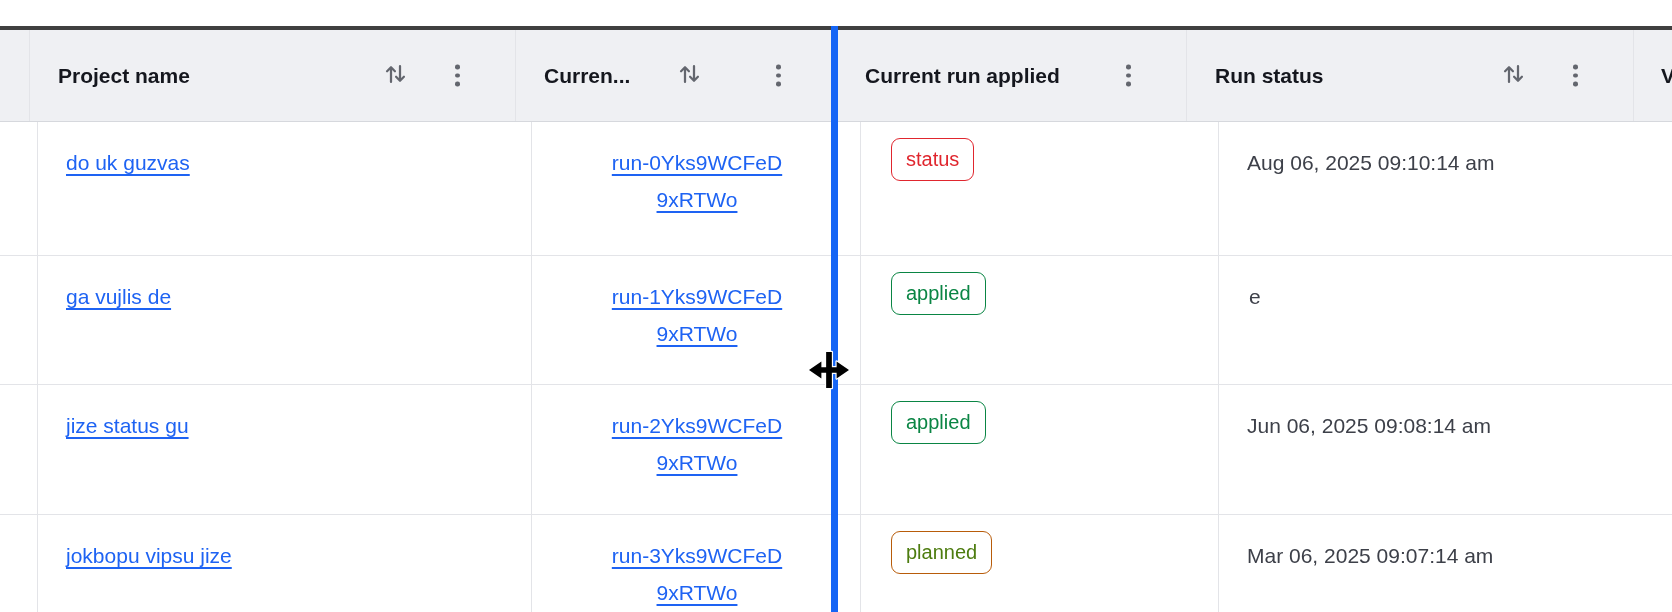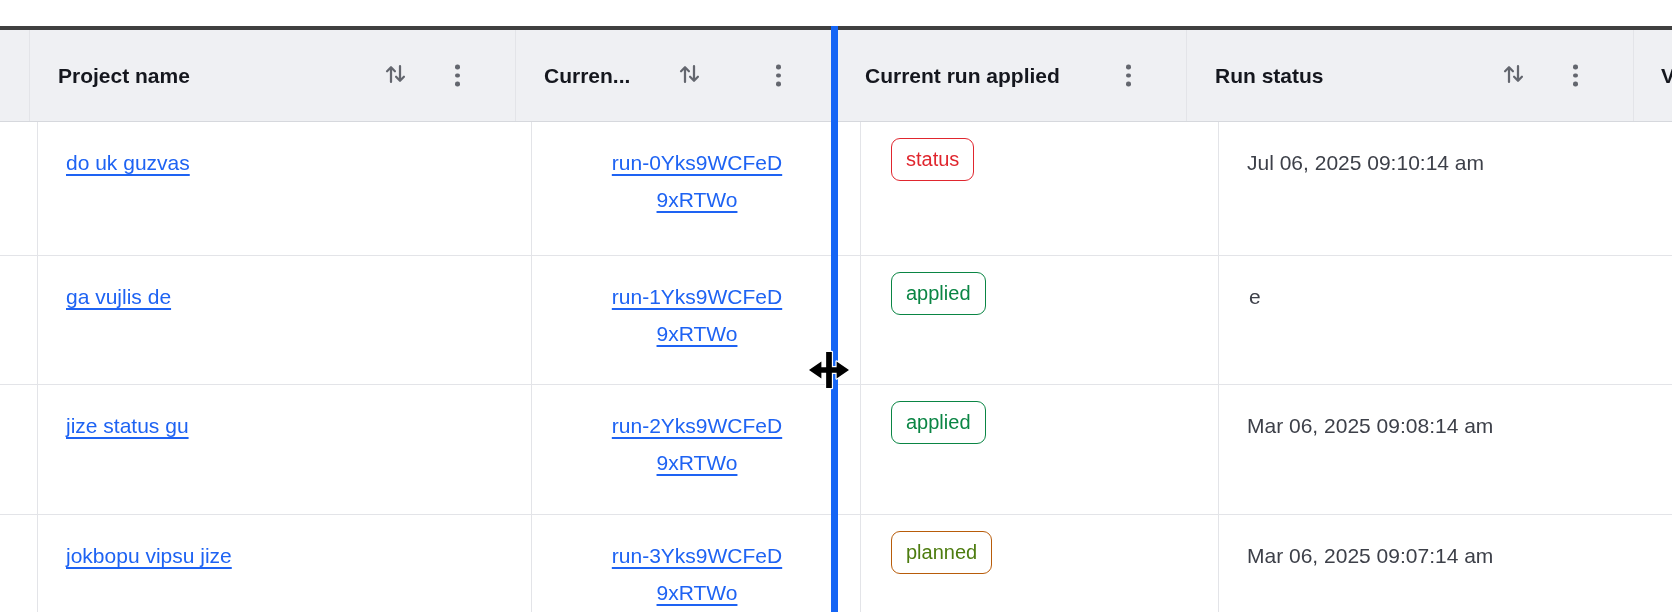--- a/index.html
+++ b/index.html
@@ -176,21 +176,21 @@
       <div class="td">
         <a href="#" class="cell-link">do uk guzvas</a>
       </div>
       <div class="td wrap">
         <a href="#" class="cell-link"><span>run-0Yks9WCFeD</span><br><span>9xRTWo</span></a>
       </div>
       <div class="td badge-cell">
         <span class="badge" data-variant="errored">status</span>
       </div>
       <div class="td">
-        <span>Jul 06, 2025 09:10:14 am</span>
+        <span>Aug 06, 2025 09:10:14 am</span>
       </div>
       <div class="td last">
         <span>e</span>
       </div>
     </div>
 
     <div class="tr row row-1">
       <div class="td"></div>
       <div class="td">
         <a href="#" class="cell-link">ga vujlis de</a>
@@ -211,21 +211,21 @@
       <div class="td">
         <a href="#" class="cell-link">jize status gu</a>
       </div>
       <div class="td wrap">
         <a href="#" class="cell-link"><span>run-2Yks9WCFeD</span><br><span>9xRTWo</span></a>
       </div>
       <div class="td badge-cell">
         <span class="badge" data-variant="applied">applied</span>
       </div>
       <div class="td">
-        <span>Mar 06, 2025 09:08:14 am</span>
+        <span>Jun 06, 2025 09:08:14 am</span>
       </div>
       <div class="td last">
         <span>e</span>
       </div>
     </div>
 
     <div class="tr row row-3">
       <div class="td"></div>
       <div class="td">
         <a href="#" class="cell-link">jokbopu vipsu jize</a>

